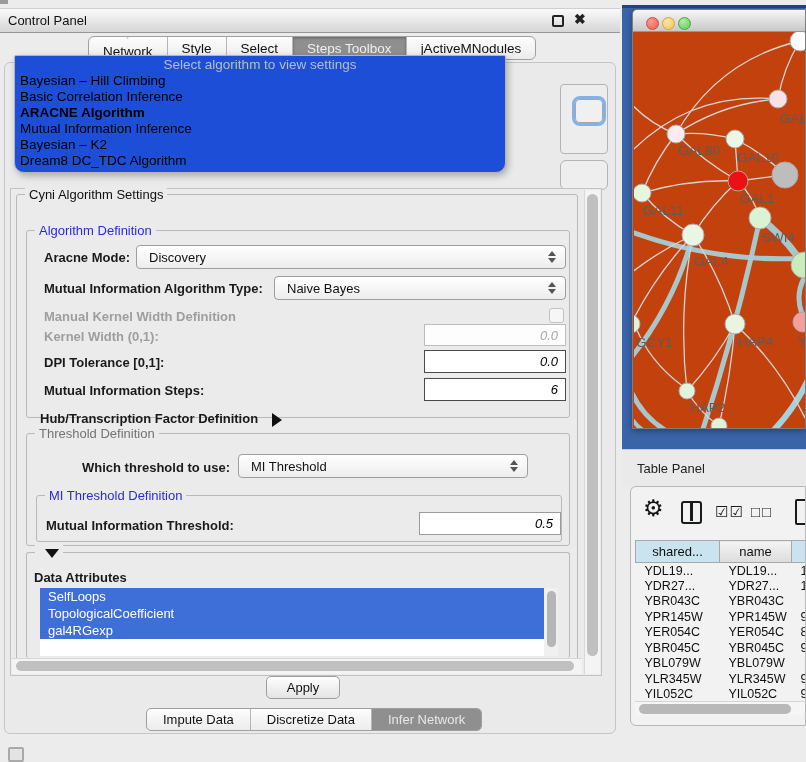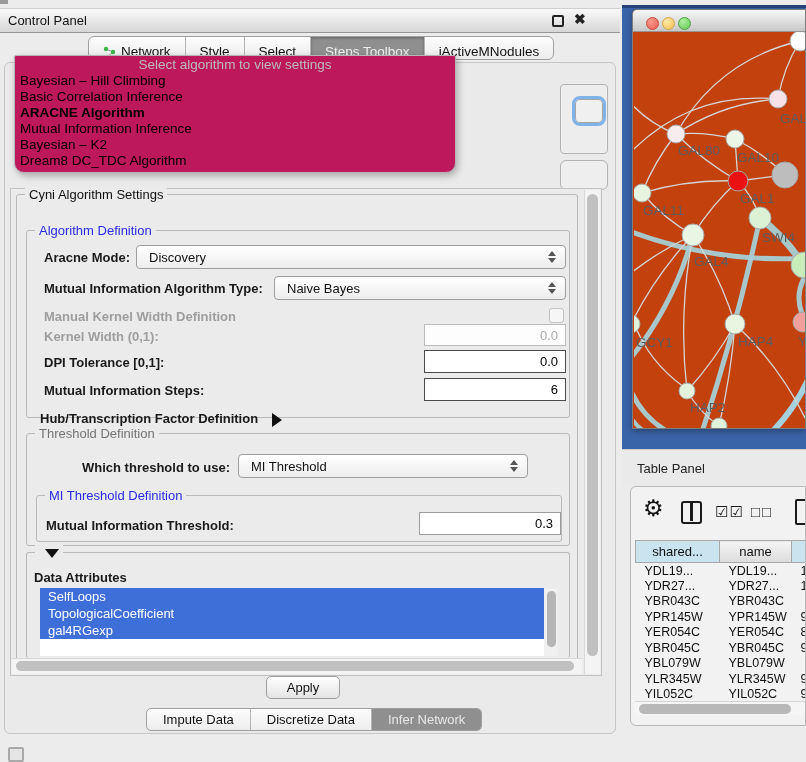--- a/index.html
+++ b/index.html
@@ -16,22 +16,22 @@
   .cp-float { position:absolute; left:552px; top:6px; width:12px; height:12px;
     border:2px solid #222; border-radius:2px; background:transparent; }
   .cp-close { position:absolute; left:574px; top:2px; font-size:14px; font-weight:bold; color:#222; }
 
   .topleft-frag { left:0; top:0; width:8px; height:4px; background:#9a9a9a; }
 
   
   .tabrow { left:88px; top:36px; height:24px; display:flex;
     border:1px solid #9f9f9f; border-radius:6px; overflow:hidden;
     background:linear-gradient(#fdfdfd,#ececec); }
-  .tab { display:flex; align-items:flex-end; justify-content:center; gap:5px;
-    font-size:13.5px; color:#111; padding:0 14px; border-right:1px solid #b5b5b5; }
+  .tab { display:flex; align-items:center; justify-content:center; gap:5px;
+    font-size:13.5px; color:#111; padding:0 14px; border-right:1px solid #b5b5b5;flex-direction:column; }
   .tab:last-child { border-right:none; }
   .tab.selected { background:#8f8f8f; color:#efefef; box-shadow:inset 0 1px 3px rgba(0,0,0,.3); }
 
   
   .content { left:4px; top:62px; width:612px; height:672px; background:#eaeaea;
     border:1px solid #c6c6c6; border-radius:6px; }
 
   
   .frag-box1 { left:560px; top:84px; width:48px; height:70px; border:1px solid #b3b3b3;
     border-radius:4px; background:#ededed; }
@@ -51,21 +51,21 @@
   .lbl { position:absolute; font-size:13px; font-weight:bold; color:#1a1a1a; white-space:nowrap; }
   .lbl.dis { color:#9e9e9e; }
   .combo { position:absolute; border:1px solid #9e9e9e; border-radius:4px;
     background:linear-gradient(#ffffff,#ededed); font-size:13px; color:#111;
     display:flex; align-items:center; padding-left:12px; }
   .spin { position:absolute; right:9px; top:50%; transform:translateY(-50%);
     display:flex; flex-direction:column; gap:2px; }
   .spin .up { width:0; height:0; border-left:4px solid transparent; border-right:4px solid transparent; border-bottom:5px solid #555; }
   .spin .dn { width:0; height:0; border-left:4px solid transparent; border-right:4px solid transparent; border-top:5px solid #555; }
   .field { position:absolute; background:#fff; font-size:13px; color:#000;
-    display:flex; align-items:center; justify-content:flex-end; padding-right:7px; }
+    display:flex; align-items:center; justify-content:flex-end; padding-right:7px;font-style:italic; }
   .field.dark { border:1.5px solid #4a4a4a; }
   .field.lite { border:1px solid #bcbcbc; color:#a9a9a9; background:#fdfdfd; }
   .checkbox { position:absolute; width:15px; height:15px; border:1px solid #c2c2c2;
     border-radius:3px; background:#f6f6f6; }
   .tri-right { display:inline-block; width:0; height:0; border-top:7px solid transparent;
     border-bottom:7px solid transparent; border-left:10px solid #111; vertical-align:middle; }
   .tri-down { display:inline-block; width:0; height:0; border-left:7px solid transparent;
     border-right:7px solid transparent; border-top:9px solid #111; vertical-align:middle; }
 
   
@@ -89,21 +89,21 @@
     border-radius:5px; overflow:hidden; background:linear-gradient(#fdfdfd,#ececec); }
   .btab { display:flex; align-items:center; justify-content:center; font-size:13px; color:#111;
     padding:0 16px; border-right:1px solid #b5b5b5; }
   .btab:last-child { border-right:none; }
   .btab.selected { background:#8f8f8f; color:#e8e8e8; }
 
   .botleft-frag { left:8px; top:747px; width:16px; height:15px; border:2px solid #a9a9a9;
     background:#e4e4e4; border-radius:2px; }
 
   
-  .popup { left:14px; top:55px; width:442px; height:118px; background:#be185d;
+  .popup { left:14px; top:55px; width:492px; height:118px; background:#1d4ed8;
     border:1px solid #b5b5b5; border-radius:2px 2px 10px 10px;
     box-shadow:2px 3px 7px rgba(0,0,0,.28); z-index:9; }
   .popup-ph { height:17px; line-height:17px; text-align:center; color:#bcbcbc; font-size:13.5px; }
   .popup-item { height:16px; line-height:16px; font-size:13.5px; color:#000; padding-left:5px; }
   .popup-item.bold { font-weight:bold; }
 
   
   .desktop { left:622px; top:5px; width:184px; height:444px; background:#3a64a8;
     border-top:3px solid #27447a; }
   .netwin { left:632px; top:9px; width:174px; height:420px; background:#c2410c;
@@ -236,21 +236,21 @@
     <span class="spin">
         <span class="up"></span>
         <span class="dn"></span>
       </span>
   </div>
   <div class="abs grp" style="left:36px; top:495px; width:526px; height:47px;">
     <span class="grp-title blue">MI Threshold Definition</span>
   </div>
   <div class="abs lbl" style="left:46px; top:518px;">Mutual Information Threshold:</div>
   <div class="abs field" style="left:419px; top:512px; width:142px; height:23px; border:1px solid #9c9c9c;">
-    <span>0.3</span>
+    <span>0.5</span>
   </div>
 
   <div class="abs grp" style="left:26px; top:552px; width:544px; height:106px; border-bottom:none;">
     <span class="grp-title">
       <span class="tri-down" style="margin-left:6px;"></span>
     </span>
   </div>
   <div class="abs lbl" style="left:34px; top:570px;">Data Attributes</div>
   <div class="abs attr-list">
     <div class="attr-item">SelfLoops</div>

